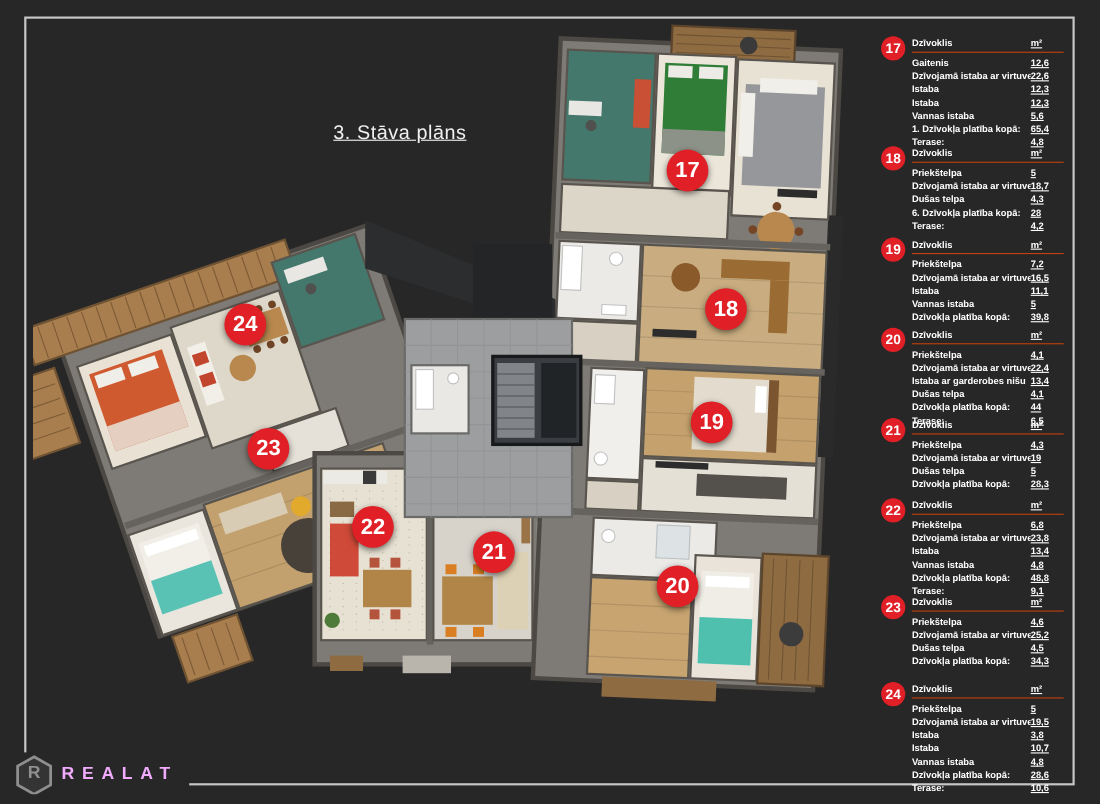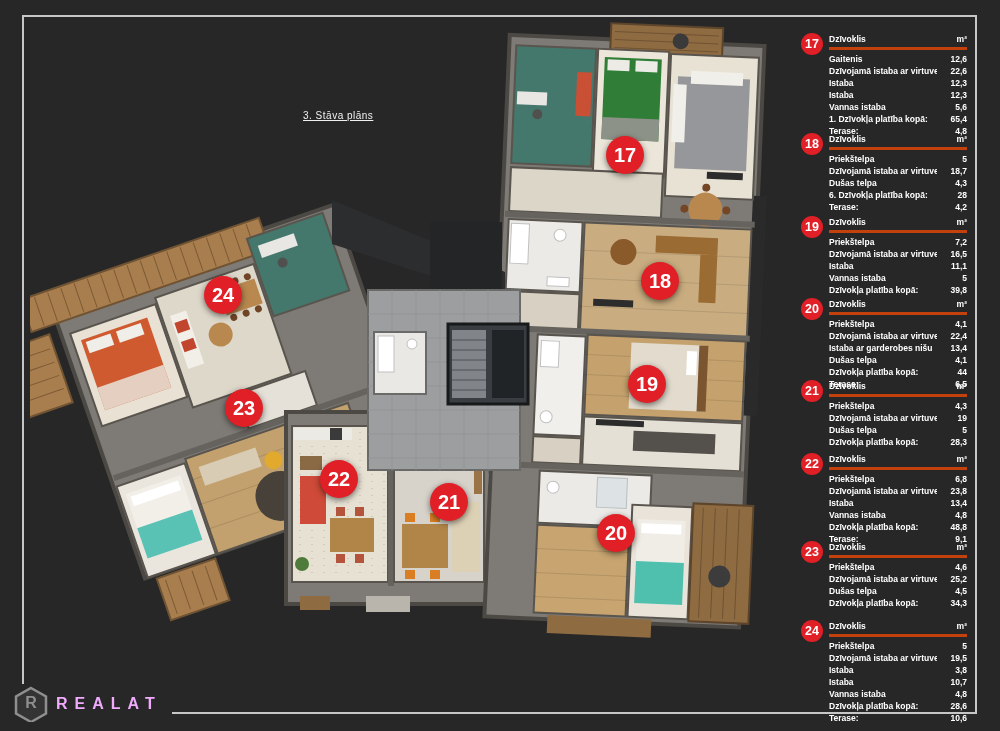--- a/index.html
+++ b/index.html
@@ -1,21 +1,21 @@
 <!DOCTYPE html>
 <html><head>
 <meta charset="utf-8">
 <style>
   html,body{margin:0;padding:0;background:#272727;}
   .page{position:relative;width:1000px;height:731px;background:#272727;overflow:hidden;
         font-family:"Liberation Sans",sans-serif;}
   .frame{position:absolute;left:22px;top:15px;width:951px;height:695px;
          border:2px solid #c6c6c6;z-index:1;}
   .plan-title{position:absolute;left:303px;top:110px;z-index:3;color:#f0f0f0;
-              font-size:10px;letter-spacing:.5px;text-decoration:underline;}
+              font-size:18px;letter-spacing:.5px;text-decoration:underline;}
   .plan-svg{position:absolute;left:30px;top:20px;width:760px;height:650px;z-index:2;}
   
   .marker{position:absolute;width:38px;height:38px;border-radius:50%;background:#e01f26;
           color:#fff;font-size:20px;font-weight:bold;display:flex;align-items:center;
           justify-content:center;z-index:4;box-shadow:0 2px 6px rgba(0,0,0,.55);}
   
   .legend{position:absolute;left:791px;top:0;width:186px;height:731px;z-index:3;}
   .apt-block{position:absolute;left:0;width:186px;}
   .legend div.apt-block:nth-of-type(1){top:33px;}
   .legend div.apt-block:nth-of-type(2){top:133px;}
@@ -25,22 +25,22 @@
   .legend div.apt-block:nth-of-type(6){top:453px;}
   .legend div.apt-block:nth-of-type(7){top:541px;}
   .legend div.apt-block:nth-of-type(8){top:620px;}
   .apt-num{position:absolute;left:10px;top:0;width:22px;height:22px;border-radius:50%;
            background:#e01f26;color:#fff;font-size:12.5px;font-weight:bold;display:flex;
            align-items:center;justify-content:center;}
   .apt-table{margin-left:38px;width:138px;color:#fff;font-size:8.5px;font-weight:bold;
              line-height:12px;}
   .lrow{display:flex;}
   .lrow .lbl{flex:1;white-space:nowrap;overflow:hidden;}
-  .lrow .val{width:30px;text-align:right;}
-  .lrow.header{border-bottom:3px solid #c2410c;padding-bottom:2px;margin-bottom:3px;}
+  .lrow .val{width:30px;text-decoration:underline;}
+  .lrow.header{border-bottom:1px solid #c2410c;padding-bottom:2px;margin-bottom:3px;}
   .rows .lrow.total .lbl{padding-right:6px;}
   
   .logo{position:absolute;left:12px;top:684px;z-index:5;display:flex;align-items:center;
         background:#272727;padding:2px 10px 2px 2px;}
   .logo-hex{position:relative;width:34px;height:36px;}
   .logo-r{position:absolute;left:0;top:8px;width:34px;text-align:center;color:#8f8f8f;
           font-size:16px;font-weight:bold;}
   .logo-text{color:#f0abfc;font-size:16px;font-weight:bold;letter-spacing:7px;
              margin-left:8px;}
 </style>

